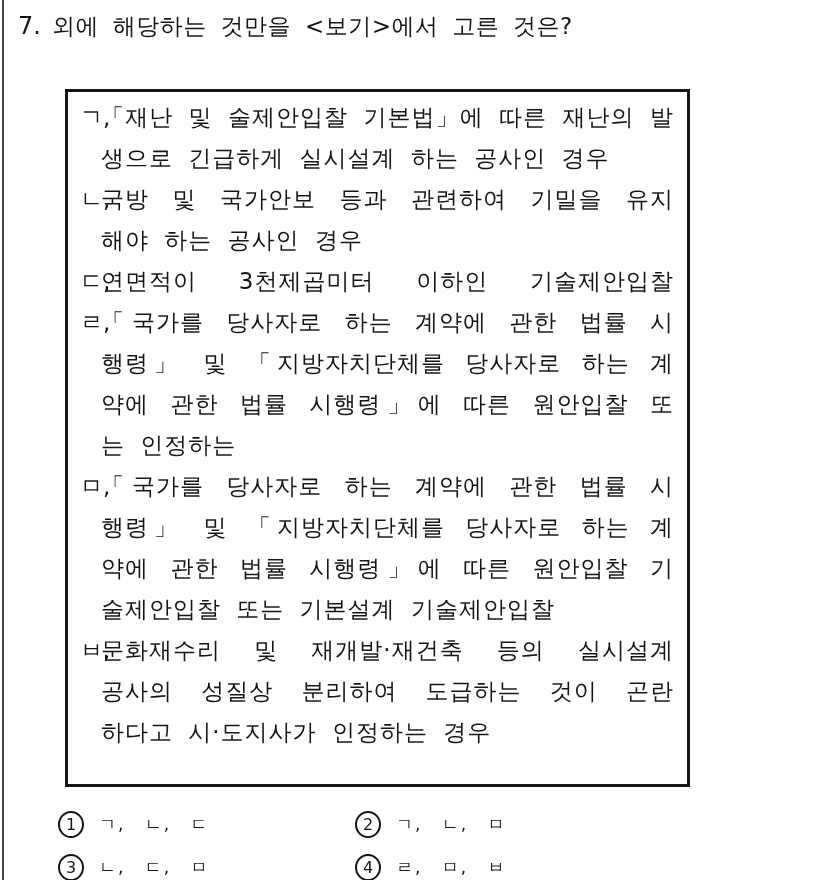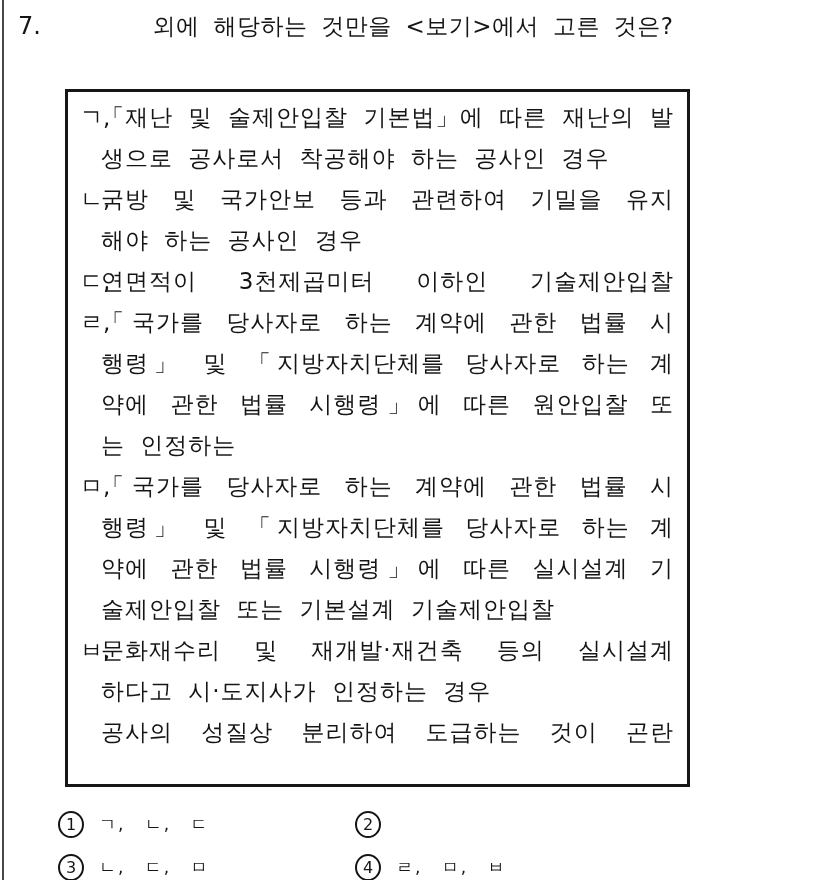--- a/index.html
+++ b/index.html
@@ -25,21 +25,21 @@
     width: 756px;
     font-size: 23px;
     line-height: 33px;
   }
   .qnum {
     position: absolute;
     left: 0; top: 0;
     font-size: 24px;
   }
   .qbody { padding-left: 34px; }
-  .qline { letter-spacing: 0.5px; word-spacing: 6px; text-align: center; }
+  .qline { letter-spacing: 0.5px; word-spacing: 6px; }
   .stretch {
     text-align: justify;
     text-align-last: justify;
   }
   
   .bogi-box {
     position: absolute;
     left: 65px; top: 89px;
     width: 625px; height: 698px;
     border: 3px solid #161616;
@@ -111,21 +111,21 @@
     <div class="qbody">
       <div class="qline">외에 해당하는 것만을 &lt;보기&gt;에서 고른 것은?</div>
     </div>
   </div>
 
   <div class="bogi-box">
 
     <div class="item">
       <span class="marker">ㄱ,</span>
       <div class="bline j">「재난 및 술제안입찰 기본법」에 따른 재난의 발</div>
-      <div class="bline">생으로 공사로서 착공해야 하는 공사인 경우</div>
+      <div class="bline">생으로 긴급하게 실시설계 하는 공사인 경우</div>
     </div>
 
     <div class="item">
       <span class="marker">ㄴ,</span>
       <div class="bline j">국방 및 국가안보 등과 관련하여 기밀을 유지</div>
       <div class="bline">해야 하는 공사인 경우</div>
     </div>
 
     <div class="item">
       <span class="marker">ㄷ,</span>
@@ -137,42 +137,43 @@
       <div class="bline j">「국가를 당사자로 하는 계약에 관한 법률 시</div>
       <div class="bline j">행령」 및 「지방자치단체를 당사자로 하는 계</div>
       <div class="bline j">약에 관한 법률 시행령」에 따른 원안입찰 또</div>
       <div class="bline">는 인정하는</div>
     </div>
 
     <div class="item">
       <span class="marker">ㅁ,</span>
       <div class="bline j">「국가를 당사자로 하는 계약에 관한 법률 시</div>
       <div class="bline j">행령」 및 「지방자치단체를 당사자로 하는 계</div>
-      <div class="bline j">약에 관한 법률 시행령」에 따른 실시설계 기</div>
+      <div class="bline j">약에 관한 법률 시행령」에 따른 원안입찰 기</div>
       <div class="bline">술제안입찰 또는 기본설계 기술제안입찰</div>
     </div>
 
     <div class="item">
       <span class="marker">ㅂ,</span>
       <div class="bline j">문화재수리 및 재개발·재건축 등의 실시설계</div>
+      <div class="bline j">공사의 성질상 분리하여 도급하는 것이 곤란</div>
       <div class="bline">하다고 시·도지사가 인정하는 경우</div>
-      <div class="bline j">공사의 성질상 분리하여 도급하는 것이 곤란</div>
     </div>
 
   </div>
 
   <div class="choices">
 
     <div class="choice">
       <span class="cnum">1</span>
       <span class="clabel">ㄱ, ㄴ, ㄷ</span>
     </div>
 
     <div class="choice">
       <span class="cnum">2</span>
+      <span class="clabel">ㄱ, ㄴ, ㅁ</span>
     </div>
 
     <div class="choice">
       <span class="cnum">3</span>
       <span class="clabel">ㄴ, ㄷ, ㅁ</span>
     </div>
 
     <div class="choice">
       <span class="cnum">4</span>
       <span class="clabel">ㄹ, ㅁ, ㅂ</span>

